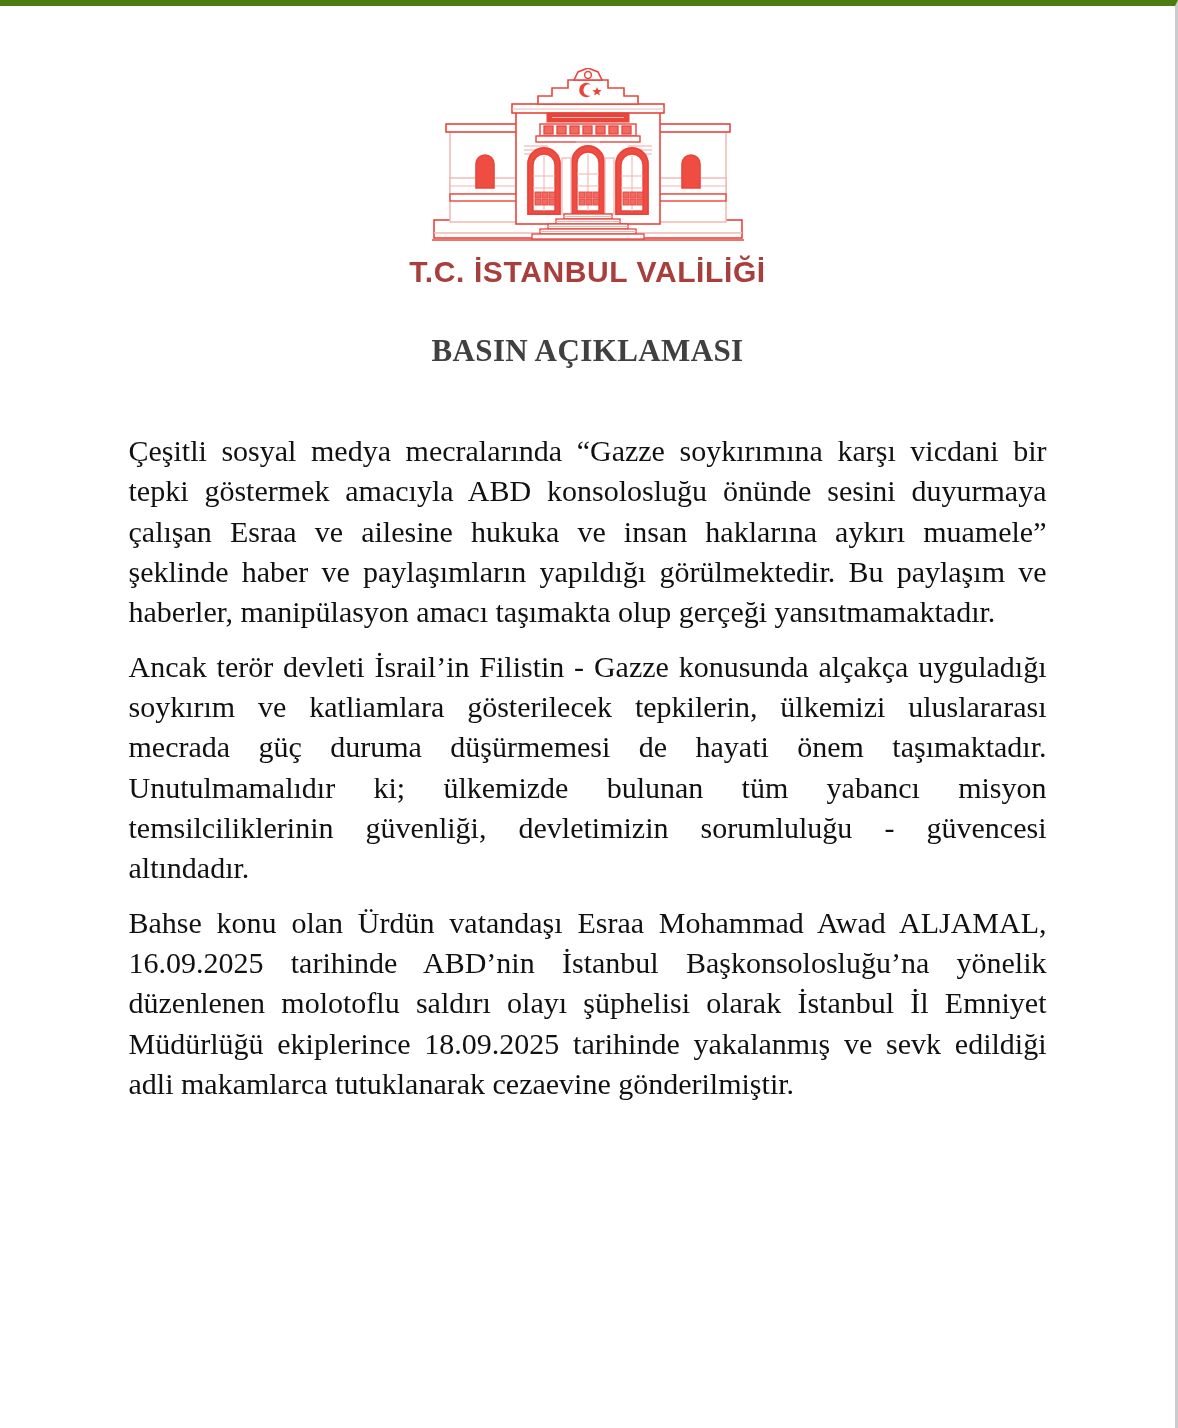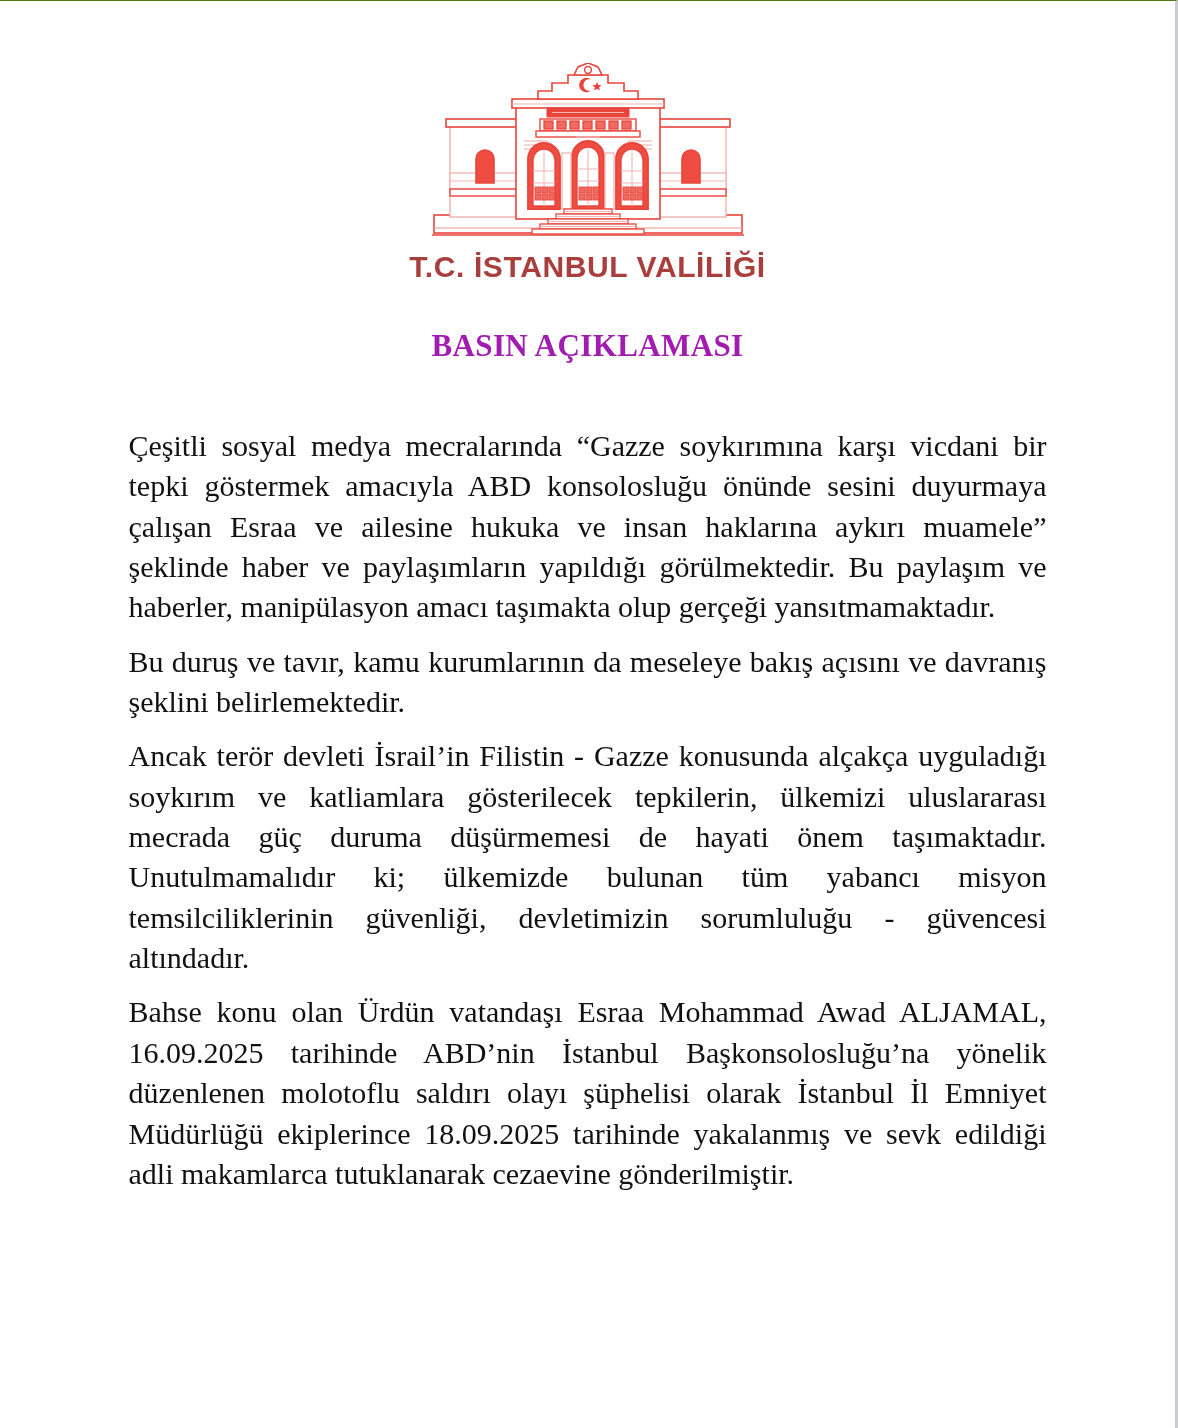--- a/index.html
+++ b/index.html
@@ -15,21 +15,21 @@
     overflow: hidden;
     position: relative;
   }
   .page {
     position: relative;
     width: 1178px;
     height: 1428px;
     background: #ffffff;
     box-sizing: border-box;
     border-right: 3px solid #c9ccd1;
-    border-top: 1px solid #4d7c0f;
+    border-top: 6px solid #4d7c0f;
   }
 
   
   .logo-block {
     width: 100%;
     padding-top: 62px;
     display: flex;
     flex-direction: column;
     align-items: center;
   }
@@ -48,21 +48,21 @@
     white-space: nowrap;
   }
 
   
   .doc-title {
     margin-top: 44px;
     text-align: center;
     font-weight: bold;
     font-size: 31px;
     letter-spacing: 0.4px;
-    color: #a21caf;
+    color: #404040;
     font-family: "Liberation Serif", "DejaVu Serif", serif;
   }
 
   
   .body-text {
     margin: 8px auto;
     margin-top: 62px;
     width: 918px;
   }
   .para {
@@ -216,18 +216,17 @@
       </svg>
     </div>
 
     <div class="logo-wordmark">T.C. İSTANBUL VALİLİĞİ</div>
   </div>
 
   <div class="doc-title">BASIN AÇIKLAMASI</div>
 
   <div class="body-text">
     <p class="para">Çeşitli sosyal medya mecralarında “Gazze soykırımına karşı vicdani bir tepki göstermek amacıyla ABD konsolosluğu önünde sesini duyurmaya çalışan Esraa ve ailesine hukuka ve insan haklarına aykırı muamele” şeklinde haber ve paylaşımların yapıldığı görülmektedir. Bu paylaşım ve haberler, manipülasyon amacı taşımakta olup gerçeği yansıtmamaktadır.</p>
-    <p class="para">Bu duruş ve tavır, kamu kurumlarının da meseleye bakış açısını ve davranış şeklini belirlemektedir.</p>
     <p class="para">Ancak terör devleti İsrail’in Filistin - Gazze konusunda alçakça uyguladığı soykırım ve katliamlara gösterilecek tepkilerin, ülkemizi uluslararası mecrada güç duruma düşürmemesi de hayati önem taşımaktadır. Unutulmamalıdır ki; ülkemizde bulunan tüm yabancı misyon temsilciliklerinin güvenliği, devletimizin sorumluluğu - güvencesi altındadır.</p>
     <p class="para">Bahse konu olan Ürdün vatandaşı Esraa Mohammad Awad ALJAMAL, 16.09.2025 tarihinde ABD’nin İstanbul Başkonsolosluğu’na yönelik düzenlenen molotoflu saldırı olayı şüphelisi olarak İstanbul İl Emniyet Müdürlüğü ekiplerince 18.09.2025 tarihinde yakalanmış ve sevk edildiği adli makamlarca tutuklanarak cezaevine gönderilmiştir.</p>
   </div>
 
 </div>
 
 </body></html>

